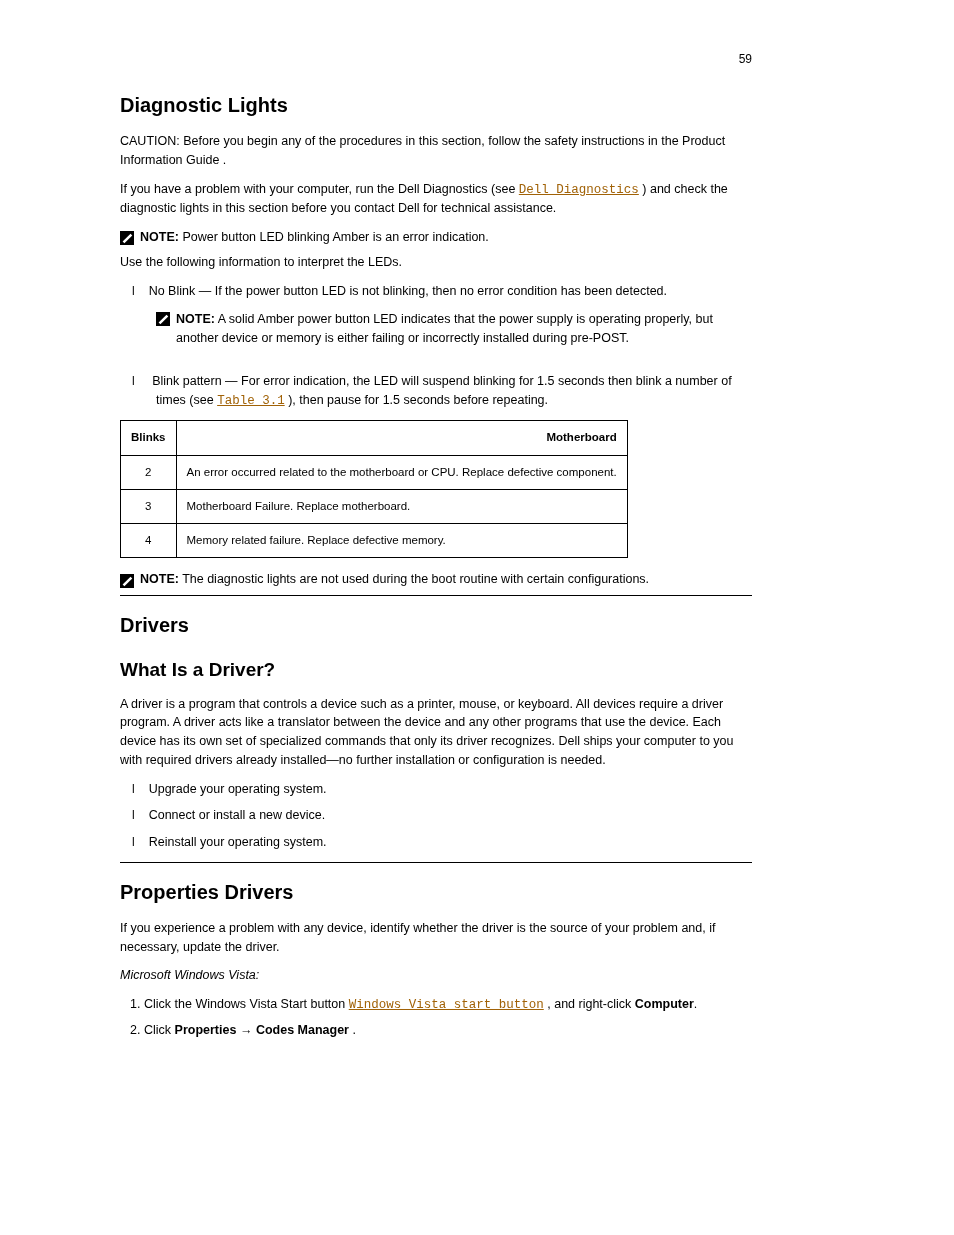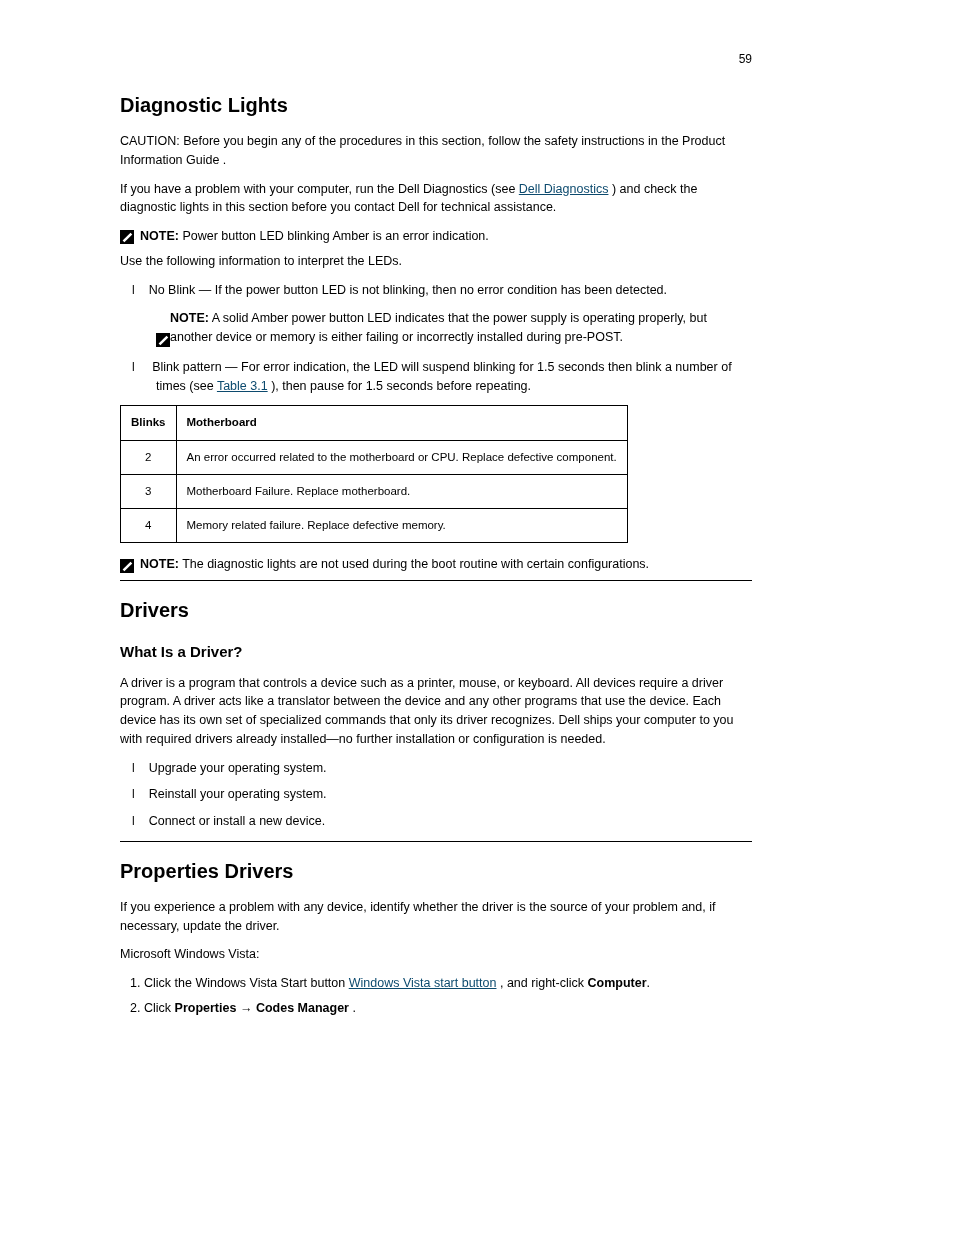--- a/index.html
+++ b/index.html
@@ -22,26 +22,26 @@
     top: 50px;
     right: 120px;
     font-size: 12px;
   }
   h2 {
     font-size: 20px;
     font-weight: bold;
     margin: 0 0 12px 0;
   }
   h3 {
-    font-size: 15px;
+    font-size: 19px;
     font-weight: bold;
     margin: 16px 0 10px 0;
   }
   p { margin: 0 0 10px 0; }
-  .link { color: #0c4a6e; text-decoration: underline; }
+  .link { color: #a16207; text-decoration: underline; font-family: Liberation Mono, monospace; }
   .bold { font-weight: bold; }
   .note-line {
     display: flex;
     align-items: center;
     gap: 6px;
     margin-bottom: 6px;
   }
   .note-icon {
     width: 14px; height: 14px;
     flex: 0 0 14px;
@@ -60,37 +60,37 @@
   ul.bullets > li::before {
     content: "l";
     font-family: "Arial", sans-serif;
     font-size: 12px;
     margin-left: -24px;
     margin-right: 14px;
     color: #000;
   }
   .nested-note {
     display: flex;
-    align-items: flex-end;
-    gap: 0;
+    align-items: flex-start;
+    gap: 6px;
     margin-left: 36px;
-    margin-bottom: 11px;
+    margin-bottom: 24px;
   }
   table.beep {
     border-collapse: collapse;
     margin: 6px 0 12px 0;
   }
   table.beep td, table.beep th {
     border: 1.2px solid #000;
     padding: 8px 10px;
     font-size: 11.5px;
     text-align: left;
     vertical-align: top;
   }
-  table.beep th { font-weight: bold; }
+  table.beep th { font-weight: bold; text-align: right; }
   table.beep td:first-child { text-align: center; width: 55px; }
   hr.sep {
     border: none;
     border-top: 1px solid #000;
     margin: 6px 0 14px 0;
   }
   .sup { font-size: 8px; vertical-align: super; }
   .inline { display: inline; }
 </style>
 </head>
@@ -193,32 +193,32 @@
 
   <h2>Drivers</h2>
 
   <h3>What Is a Driver?</h3>
 
   <p>A driver is a program that controls a device such as a printer, mouse, or keyboard. All devices require a driver program. A driver acts like a translator between the device and any other programs that use the device. Each device has its own set of specialized commands that only its driver recognizes. Dell ships your computer to you with required drivers already installed—no further installation or configuration is needed.</p>
 
 
   <ul class="bullets">
     <li>Upgrade your operating system.</li>
+    <li>Connect or install a new device.</li>
     <li>Reinstall your operating system.</li>
-    <li>Connect or install a new device.</li>
   </ul>
 
   <hr class="sep">
 
   <h2>Properties Drivers</h2>
 
   <p>If you experience a problem with any device, identify whether the driver is the source of your problem and, if necessary, update the driver.</p>
 
   <p>
-    <span style="">Microsoft Windows Vista:</span>
+    <span style="font-style:italic;">Microsoft Windows Vista:</span>
   </p>
 
   <ol style="padding-left:24px; margin:0;">
     <li style="margin-bottom:6px;">
       <span class="inline">Click the Windows Vista Start button </span>
       <span class="link inline">Windows Vista start button</span>
       <span class="inline"> , and right-click </span>
       <span class="bold inline">Computer</span>.
     </li>
     <li>

